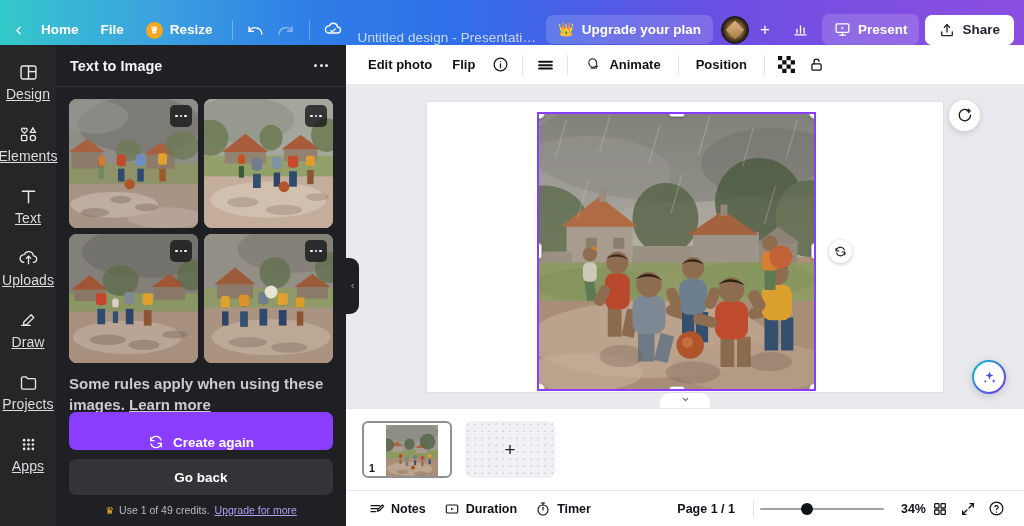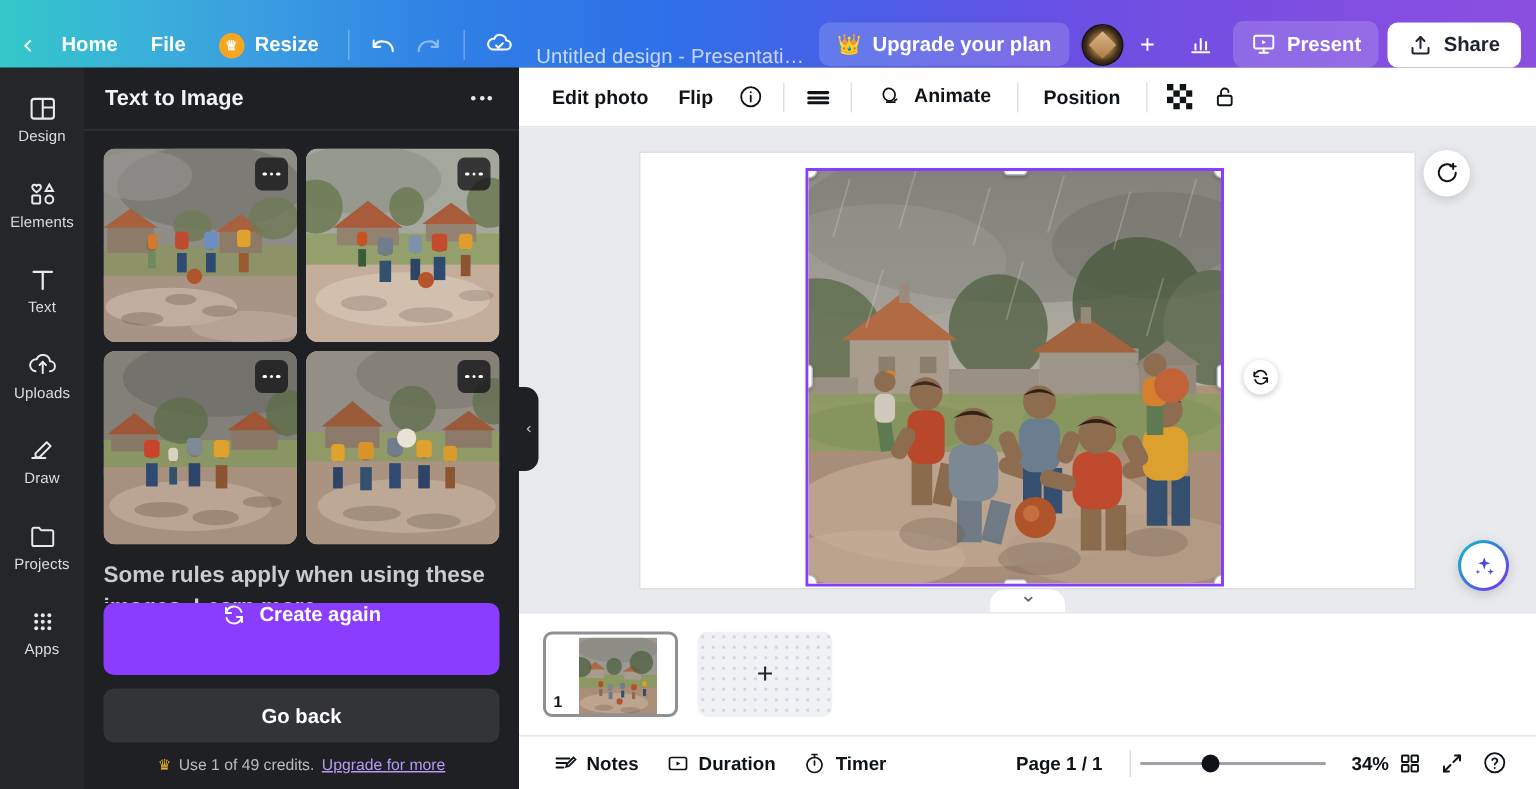--- a/index.html
+++ b/index.html
@@ -95,21 +95,21 @@
   .rail {
     width: 56px; flex: 0 0 56px; background: #252627;
     display: flex; flex-direction: column; align-items: center;
     padding-top: 10px; gap: 0; position: relative; z-index: 20;
   }
   .rail-item {
     width: 54px; padding: 7px 0 6px; border-radius: 8px;
     display: flex; flex-direction: column; align-items: center;
     gap: 3px; cursor: pointer; margin-bottom: 9px;
   }
-  .rail-item .lbl { font-size: 10px; color: #dcdde0; letter-spacing: .1px; }
+  .rail-item .lbl { font-size: 14px; color: #dcdde0; letter-spacing: .1px; text-decoration: underline; }
   .rail-item svg { display: block; }
 
   
   .panel {
     width: 290px; flex: 0 0 290px; background: #1f2023;
     display: flex; flex-direction: column; position: relative; z-index: 15;
   }
   .panel-head {
     height: 42px; display: flex; align-items: center;
     justify-content: space-between; padding: 0 12px 0 14px;
@@ -140,22 +140,22 @@
 
   .rules-line {
     font-size: 15px; color: #c9cbcf; padding: 10px 0 8px;
     line-height: 1.4;
     font-weight: bold;
   }
   .rules-line a { color: #c9cbcf; text-decoration: underline; cursor: pointer; }
 
   .panel-foot { padding: 0 13px 6px; flex: 0 0 auto; }
   .btn-primary {
-    height: 48px; border-radius: 7px; background: #8b3dff; color: #fff;
-    display: flex; align-items: flex-start; justify-content: center; gap: 9px;
+    height: 38px; border-radius: 7px; background: #8b3dff; color: #fff;
+    display: flex; align-items: flex-end; justify-content: center; gap: 9px;
     font-size: 13.5px; font-weight: 700; cursor: pointer; margin-bottom: 9px;
   }
   .btn-secondary {
     height: 36px; border-radius: 7px; background: #333438; color: #fff;
     display: flex; align-items: center; justify-content: center;
     font-size: 13.5px; font-weight: 700; cursor: pointer;
   }
   .credits {
     display: flex; align-items: center; justify-content: center; gap: 5px;
     font-size: 10.5px; color: #b9bbbf; padding: 9px 0 4px;
@@ -175,21 +175,21 @@
 
   
   .editor { flex: 1; display: flex; flex-direction: column; background: #fff; min-width: 0; position: relative; }
 
   .toolbar {
     height: 40px; flex: 0 0 40px; background: #fff;
     border-bottom: 1px solid #e4e6eb;
     display: flex; align-items: center; gap: 0; padding: 0 12px;
   }
   .tb-btn {
-    display: flex; align-items: flex-start; gap: 7px;
+    display: flex; align-items: center; gap: 7px;
     padding: 6px 10px; border-radius: 6px; cursor: pointer;
     font-size: 13px; font-weight: 600; color: #0e1318; white-space: nowrap;
   }
   .tb-icon {
     width: 30px; height: 28px; border-radius: 6px; cursor: pointer;
     display: flex; align-items: center; justify-content: center; color: #0e1318;
   }
   .tb-div { width: 1px; height: 20px; background: #dfe1e6; margin: 0 7px; }
 
   .canvas-wrap {

